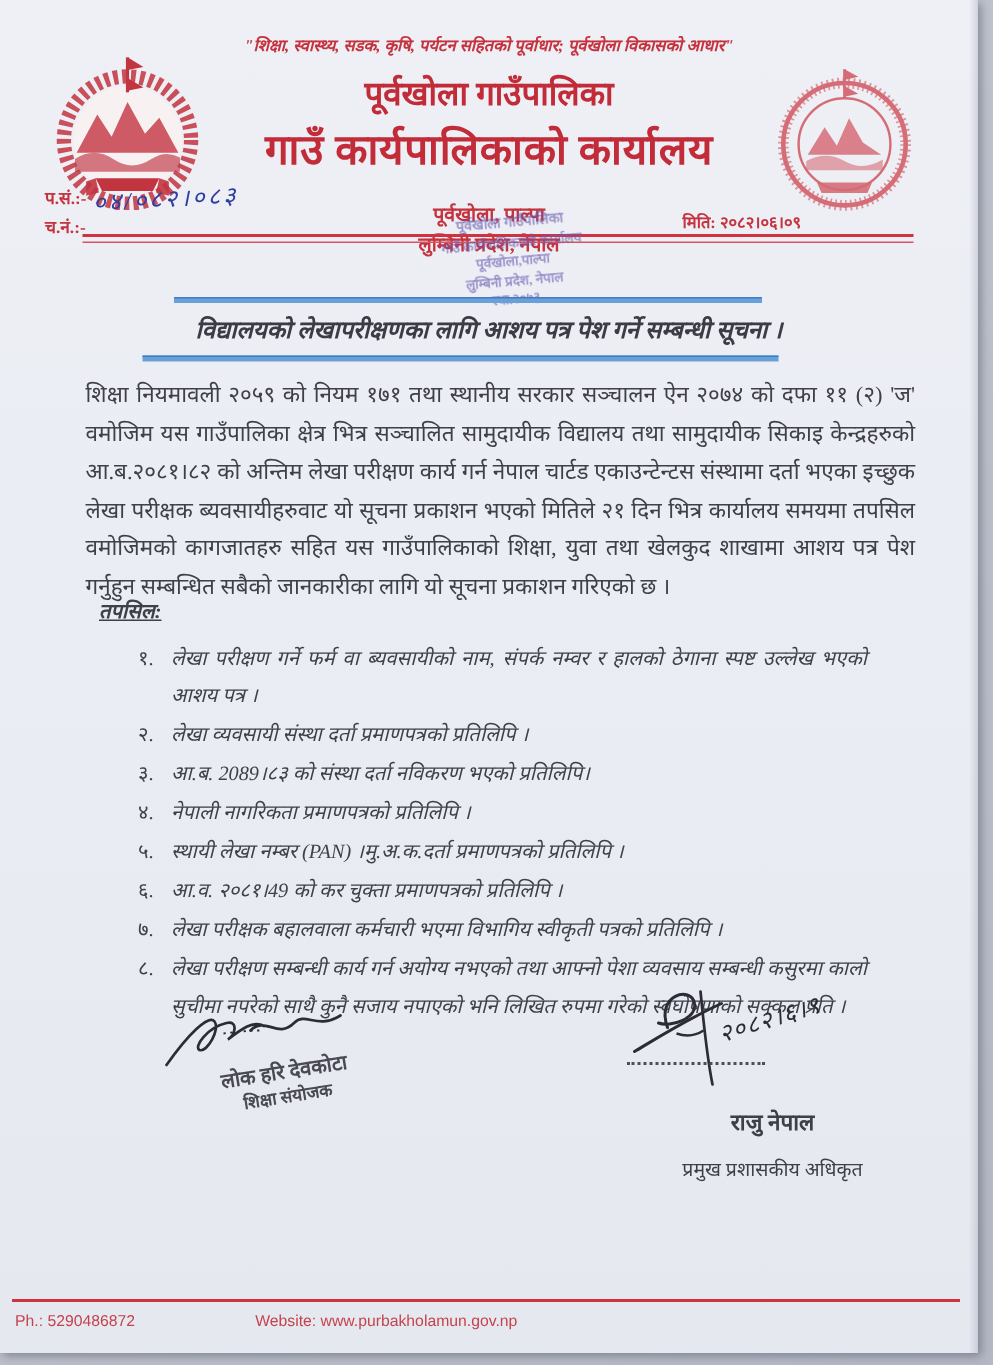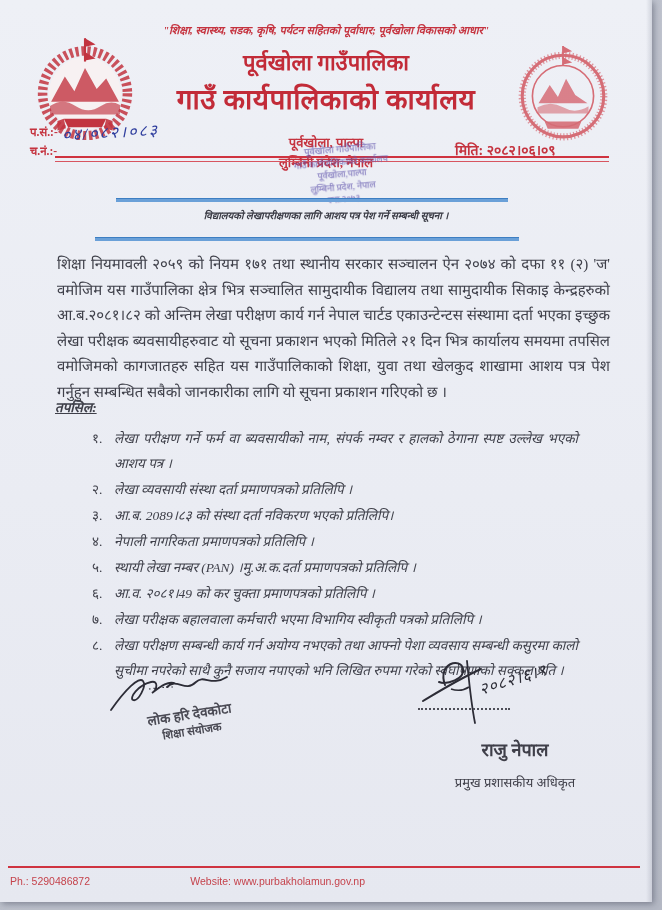--- a/index.html
+++ b/index.html
@@ -13,58 +13,58 @@
 
   .head{position:absolute;left:145px;right:145px;top:46px;text-align:center;}
   .head .t1{font-size:22px;font-weight:bold;color:#c22b38;}
   .head .t2{font-size:28px;font-weight:bold;color:#c22b38;margin-top:3px;letter-spacing:.5px;}
   .head .a1{font-size:13px;font-weight:bold;color:#c5333f;margin-top:16px;}
   .head .a2{font-size:13px;font-weight:bold;color:#c5333f;margin-top:2px;}
 
   .refblock{position:absolute;left:30px;top:121px;font-size:11.5px;font-weight:bold;color:#c5333f;}
   .refrow{height:22px;}
   .handwrite{display:inline-block;color:#2f3e9e;font-size:16px;font-weight:normal;font-style:italic;letter-spacing:2px;transform:rotate(-3deg);vertical-align:-2px;margin-left:4px;}
-  .daterow{position:absolute;left:455px;top:140px;font-size:14px;font-weight:bold;color:#c5333f;}
+  .daterow{position:absolute;left:455px;top:140px;font-size:11px;font-weight:bold;color:#c5333f;}
 
   .rule-red{position:absolute;left:55px;top:156px;width:554px;height:3px;border-top:2px solid #cf3340;border-bottom:1px solid #d85560;}
   .rule-blue{position:absolute;height:3px;background:#6aa0d8;border-top:1px solid #3d7ec2;}
   .rule-blue.top{left:116px;top:198px;width:392px;}
   .rule-blue.bottom{left:95px;top:237px;width:424px;}
 
   .stamp{position:absolute;left:246px;top:143px;width:192px;text-align:center;transform:rotate(-5deg);color:rgba(104,92,176,.62);font-size:9.5px;line-height:12.5px;font-weight:bold;filter:blur(.2px);}
   .stamp .s2{font-size:9px;}
 
-  .subject{position:absolute;left:80px;right:80px;top:208px;text-align:center;font-size:10px;font-weight:bold;font-style:italic;color:#3b3c46;}
+  .subject{position:absolute;left:80px;right:80px;top:208px;text-align:center;font-size:16px;font-weight:bold;font-style:italic;color:#3b3c46;}
 
   .body-par{position:absolute;left:57px;width:553px;top:252px;font-size:15px;line-height:25.5px;text-align:justify;color:#3f404a;}
 
-  .tapasil{position:absolute;left:55px;top:398px;font-size:13.5px;font-weight:bold;font-style:italic;text-decoration:underline;color:#3f404a;}
+  .tapasil{position:absolute;left:66px;top:398px;font-size:13.5px;font-weight:bold;font-style:italic;text-decoration:underline;color:#3f404a;}
 
   .list{position:absolute;left:92px;top:426px;width:486px;color:#3f404a;}
   .li{display:flex;font-size:13.5px;line-height:25px;margin-bottom:1px;}
   .li .num{width:22px;flex:0 0 22px;}
   .li .txt{flex:1;text-align:justify;font-style:italic;}
 
   .sig-left-svg{position:absolute;left:105px;top:668px;width:145px;height:50px;}
   .sig-left-stamp{position:absolute;left:98px;top:705px;width:185px;text-align:center;transform:rotate(-9deg);color:#4a4a54;}
   .sig-left-stamp .nm{font-size:13.5px;font-weight:bold;}
   .sig-left-stamp .tt{font-size:11.5px;font-weight:bold;}
 
   .sig-right-svg{position:absolute;left:415px;top:655px;width:175px;height:70px;}
   .sig-right-date{position:absolute;left:478px;top:668px;transform:rotate(-17deg);font-size:16px;color:#2c2c36;font-style:italic;letter-spacing:1px;}
   .dotline{position:absolute;left:418px;top:708px;width:92px;border-bottom:2px dotted #4e4e58;}
   .sig-right-stamp{position:absolute;left:420px;top:737px;width:190px;text-align:center;color:#3f3f49;}
-  .sig-right-stamp .nm{font-size:18px;font-weight:bold;}
+  .sig-right-stamp .nm{font-size:15px;font-weight:bold;}
   .sig-right-stamp .tt{font-size:13px;font-weight:normal;margin-top:12px;}
 
   .foot-rule{position:absolute;left:8px;right:12px;top:866px;border-top:2px solid #cf3340;}
   .footer{position:absolute;left:10px;right:14px;top:875px;display:flex;font-family:"Liberation Sans", sans-serif;font-size:10.5px;color:#c5434c;}
   .footer .ph{width:140px;}
   .footer .em{flex:1;text-align:center;}
-  .footer .wb{width:215px;text-align:right;}
+  .footer .wb{width:215px;text-align:center;}
 </style>
 </head>
 <body>
 
 <div class="scan">
   <div class="page">
 
     <div class="motto">"शिक्षा, स्वास्थ्य, सडक, कृषि, पर्यटन सहितको पूर्वाधार; पूर्वखोला विकासको आधार"</div>
 
     <svg class="emblem emblem-left" viewBox="0 0 100 100">

